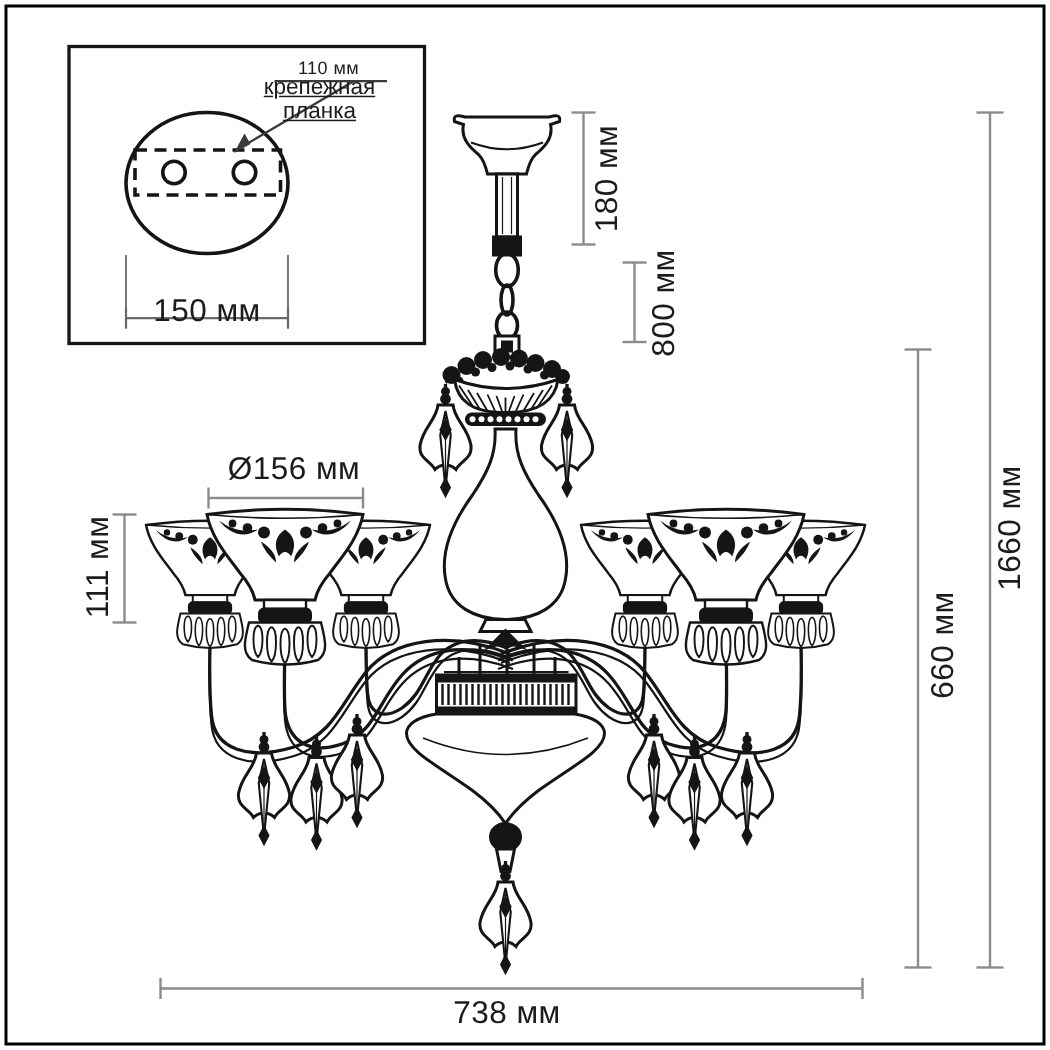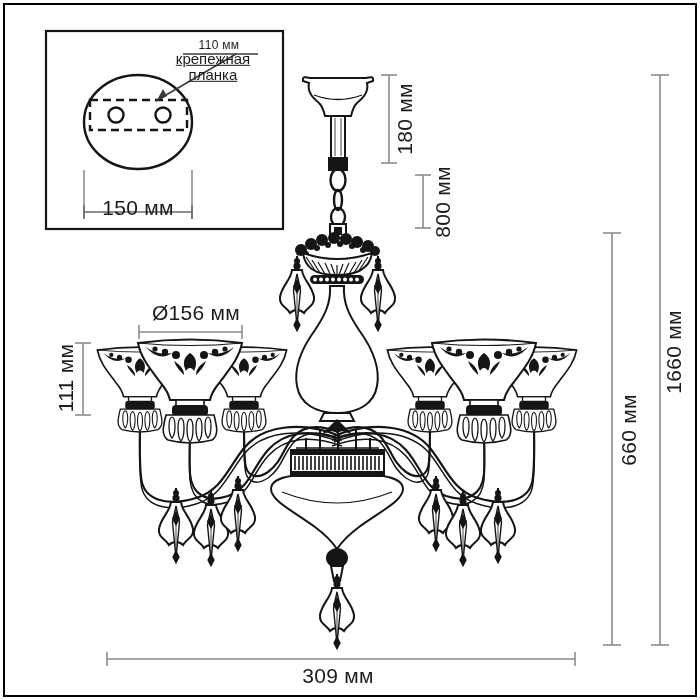--- a/index.html
+++ b/index.html
@@ -242,16 +242,16 @@
   <span>планка</span>
 </div>
 <div class="dim" style="left:138px;top:195px;margin-top:13px;">150 мм</div>
 
 <div class="dim rot" style="left:405px;top:119px;">180 мм</div>
 <div class="dim rot" style="left:443px;top:202px;">800 мм</div>
 <div class="dim rot" style="left:674px;top:352px;">1660 мм</div>
 <div class="dim rot" style="left:629px;top:430px;">660 мм</div>
 <div class="dim" style="left:196px;top:313px;text-align:right;">Ø156 мм</div>
 <div class="dim rot" style="left:66px;top:378px;">111 мм</div>
-<div class="dim" style="left:338px;top:676px;">309 мм</div>
+<div class="dim" style="left:338px;top:676px;">738 мм</div>
 
 <div class="frame"></div>
 </div>
 
 </body></html>

